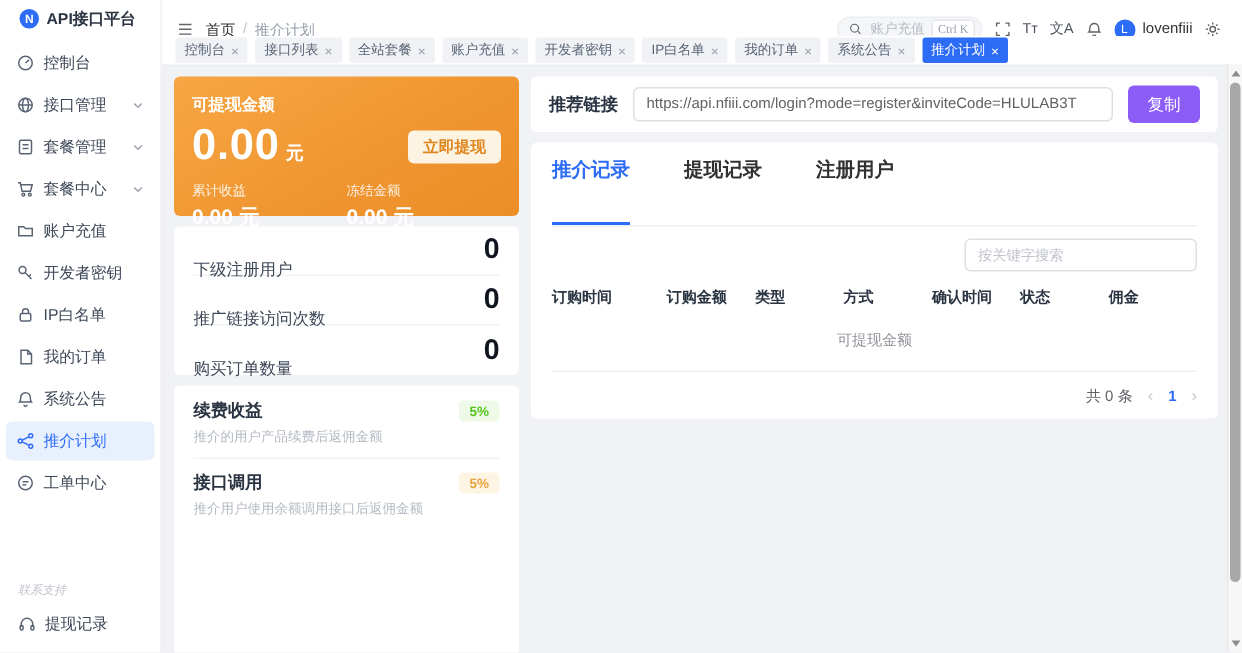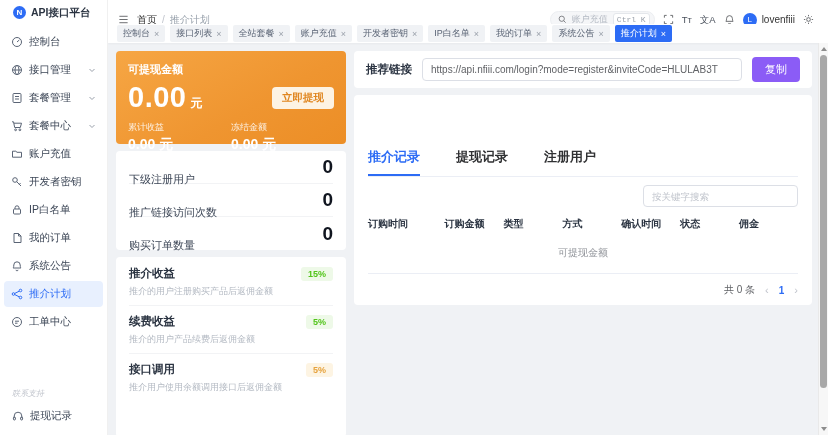--- a/index.html
+++ b/index.html
@@ -33,21 +33,21 @@
   .hicon { color:#606266; display:flex; align-items:center; cursor:pointer; }
   .hicon svg { width:11px; height:11px; stroke:currentColor; fill:none; stroke-width:1; }
   .crumb { display:flex; align-items:center; gap:5px; font-size:10px; }
   .crumb .home { color:#333; }
   .crumb .sep { color:#c0c4cc; }
   .crumb .cur { color:#97a0ab; }
   .header .spacer { flex:1; }
   .search-pill { display:flex; align-items:center; gap:5px; background:#f5f6f8; border:1px solid #eceef1;
                  border-radius:10px; height:17px; padding:0 4px 0 7px; cursor:pointer; }
   .search-pill .ph { font-size:9px; color:#b4bac3; }
-  .search-pill kbd { font-family:Liberation Mono, monospace; font-size:8px; color:#9aa1ab; background:#fff;
+  .search-pill kbd { font-family:Liberation Serif, serif; font-size:8px; color:#9aa1ab; background:#fff;
                      border:1px solid #e4e7eb; border-radius:3px; padding:0 3px; line-height:11px; }
   .txticon { font-size:9.5px; color:#4a515c; cursor:pointer; line-height:1; }
   .userbox { display:flex; align-items:center; gap:5px; cursor:pointer; }
   .avatar { width:14px; height:14px; border-radius:50%; background:#2d6cf5; color:#fff; font-size:8px;
             display:flex; align-items:center; justify-content:center; }
   .username { font-size:10px; color:#333; }
 
   
   .tabbar { position:absolute; left:108px; top:24px; width:720px; height:19px; background:#fff;
             display:flex; align-items:center; gap:5px; padding:0 9px; box-shadow:0 1px 2px rgba(0,0,0,.04); z-index:2; }
@@ -101,22 +101,22 @@
   .refcard { display:flex; align-items:center; gap:10px; padding:8px 12px; height:37px; }
   .ref-label { font-size:11.5px; font-weight:bold; color:#2b3442; white-space:nowrap; }
   .ref-input { flex:1; height:23px; border:1px solid #dcdfe6; border-radius:4px; font-size:10px;
                color:#606266; padding:0 8px; outline:none; font-family:inherit; }
   .copy-btn { background:#8b5cf6; color:#fff; border:none; border-radius:4px; font-size:11px;
               padding:5px 13px; cursor:pointer; }
 
   
   .records { margin-top:7px; padding:0 14px 8px; min-height:136px; }
   .rtabs { display:flex; gap:36px; border-bottom:1px solid #ebeef5; padding-top:9px; }
-  .rtab { font-size:13px; font-weight:bold; color:#303133; padding-bottom:8px; cursor:pointer;
-          border-bottom:2px solid transparent;margin-top:44px; }
+  .rtab { font-size:13px; font-weight:bold; color:#303133; padding-bottom:26px; cursor:pointer;
+          border-bottom:2px solid transparent; }
   .rtab.active { color:#2d6cf5; border-bottom-color:#2d6cf5; }
   .rsearch-row { display:flex; justify-content:flex-end; margin:8px 0 2px; }
   .rsearch { width:155px; height:22px; border:1px solid #dcdfe6; border-radius:4px; font-size:9.5px;
              padding:0 8px; outline:none; color:#606266; font-family:inherit; }
   .rsearch::placeholder { color:#c0c4cc; }
   .thead { display:flex; padding:8px 0 9px; }
   .th { flex:1; font-size:10px; font-weight:bold; color:#2b3442; }
   .th:first-child { flex:1.3; }
   .tempty { text-align:center; font-size:10px; color:#909399; padding:6px 0 13px; }
   .tfoot { border-top:1px solid #ebeef5; display:flex; justify-content:flex-end; align-items:center;
@@ -409,27 +409,20 @@
       </div>
       <div class="stat-row">
         <span class="stat-label">购买订单数量</span>
         <span class="stat-value">0</span>
       </div>
     </div>
 
     <div class="card commission">
       <div class="com-item">
         <div class="com-top">
-          <span class="com-title">推介收益</span>
-          <span class="badge green">15%</span>
-        </div>
-        <div class="com-desc">推介的用户注册购买产品后返佣金额</div>
-      </div>
-      <div class="com-item">
-        <div class="com-top">
           <span class="com-title">续费收益</span>
           <span class="badge green">5%</span>
         </div>
         <div class="com-desc">推介的用户产品续费后返佣金额</div>
       </div>
       <div class="com-item">
         <div class="com-top">
           <span class="com-title">接口调用</span>
           <span class="badge orange">5%</span>
         </div>

